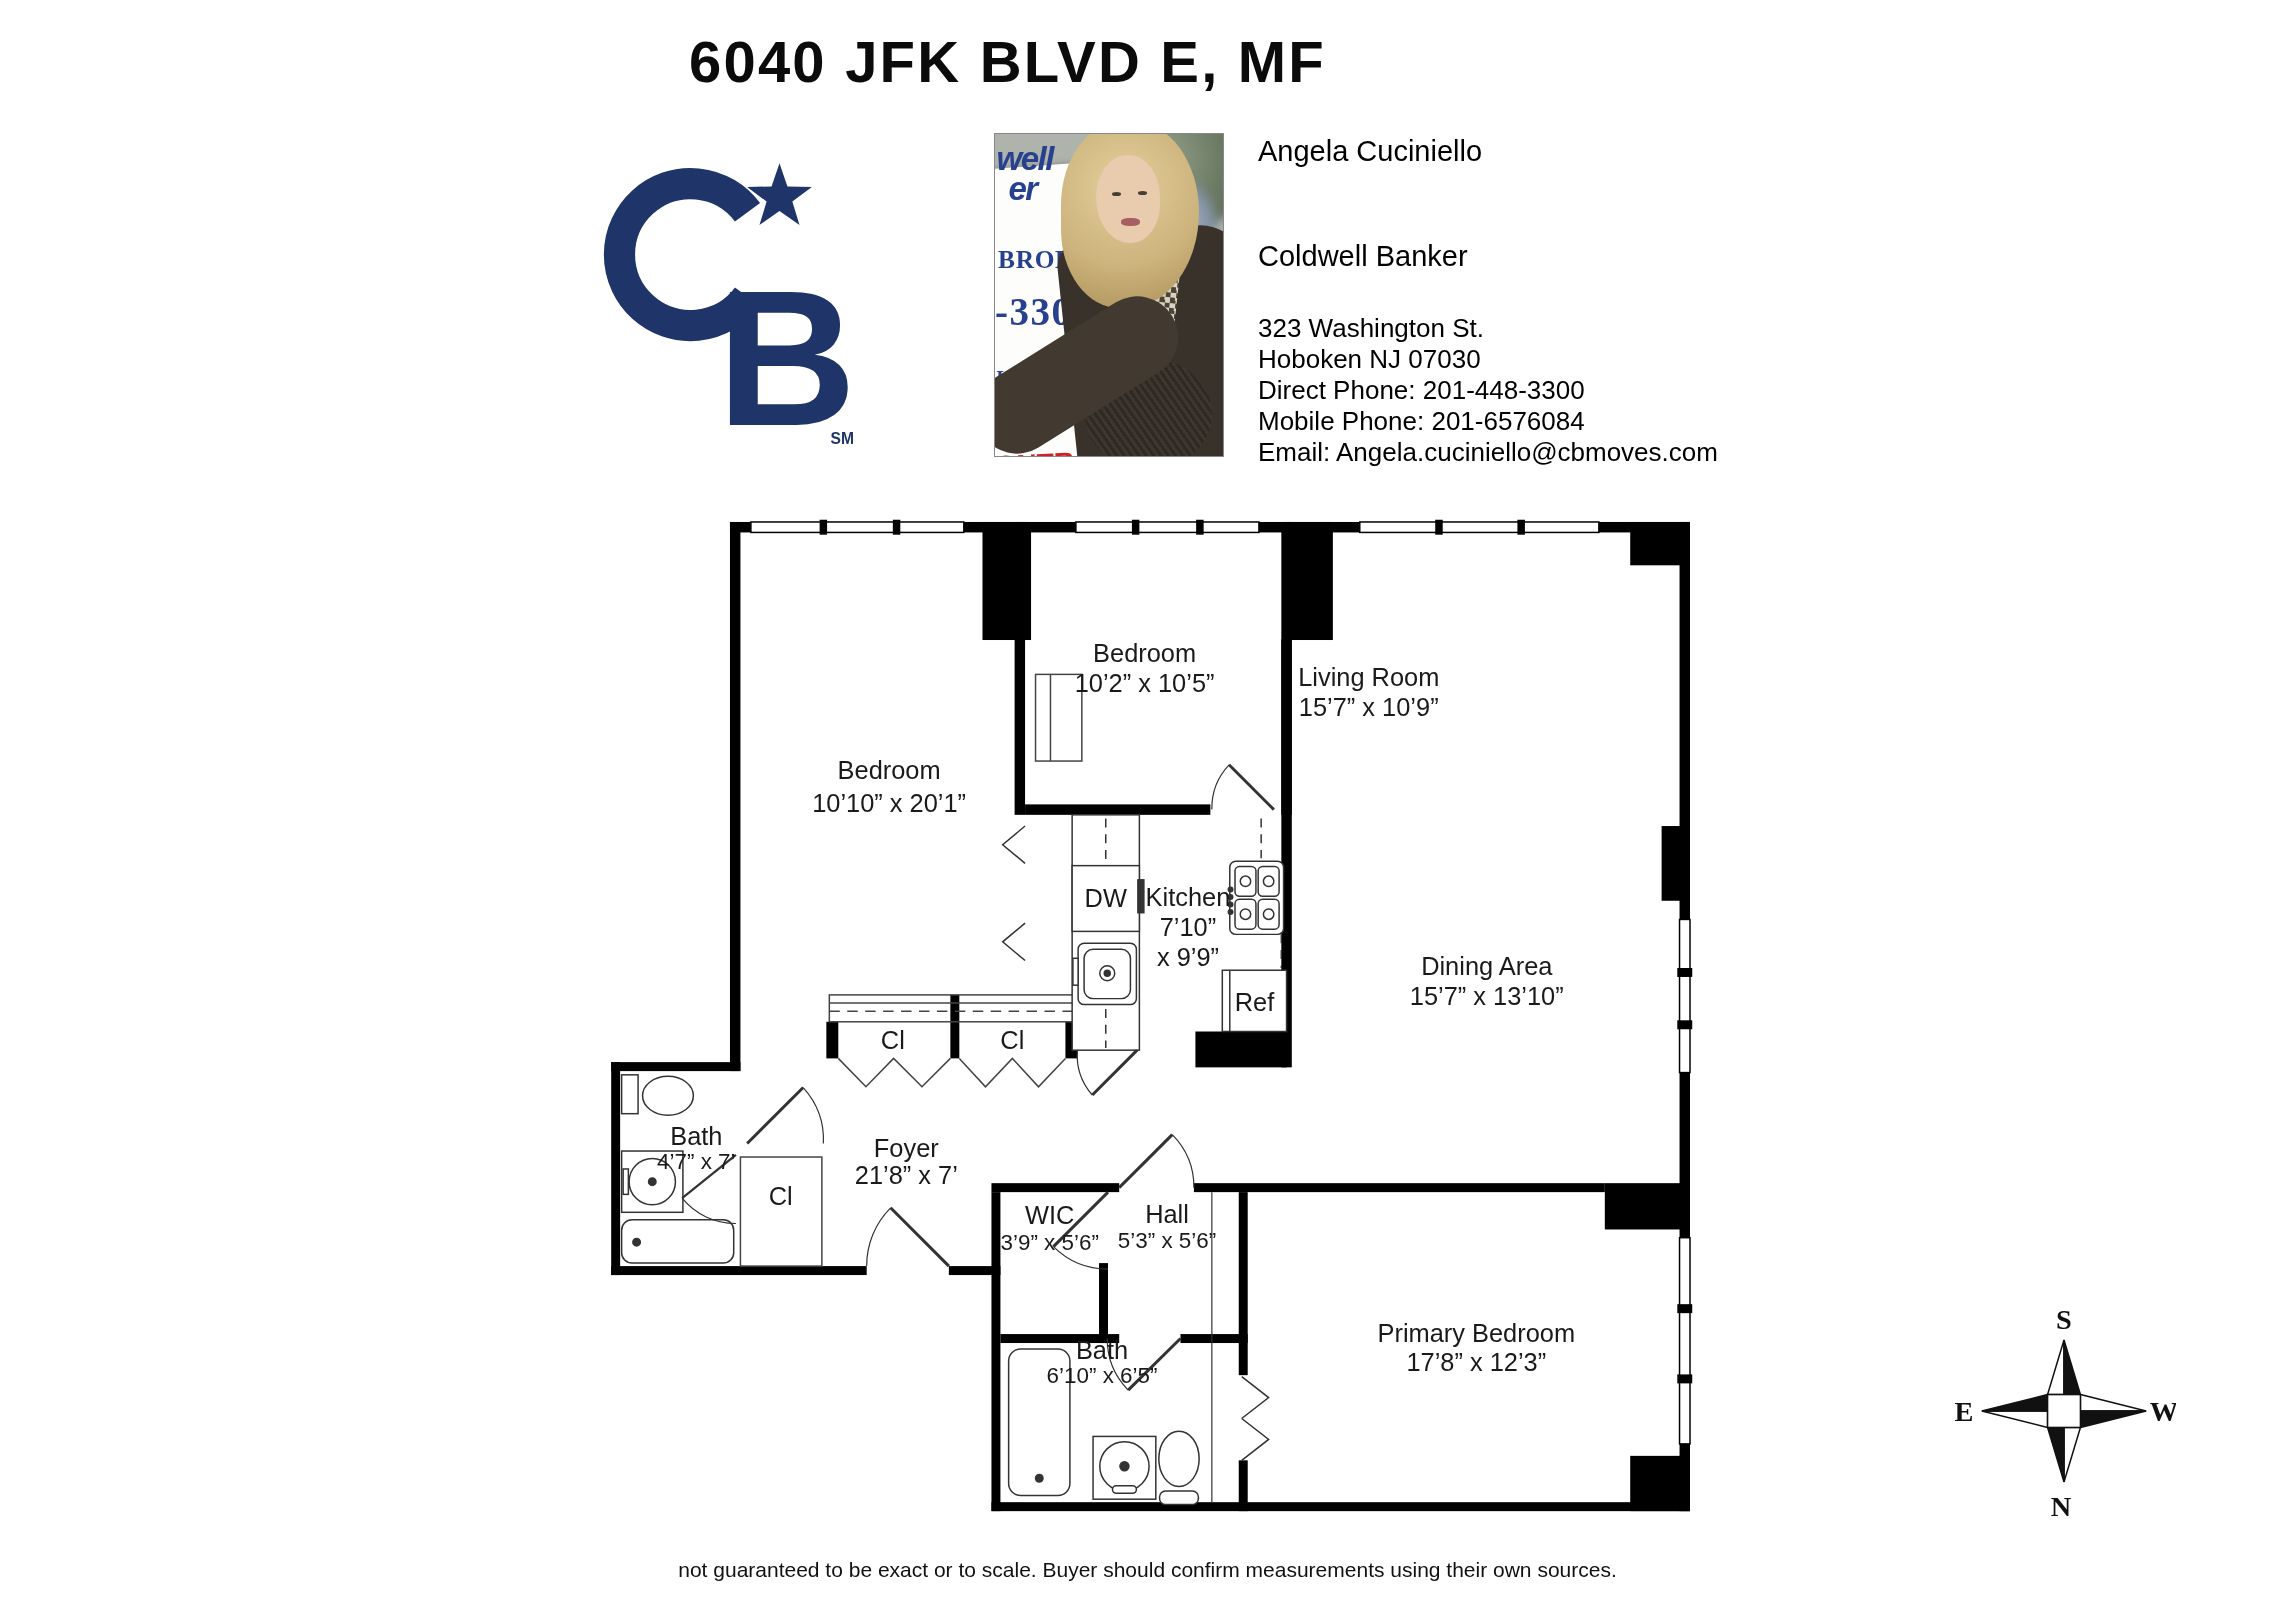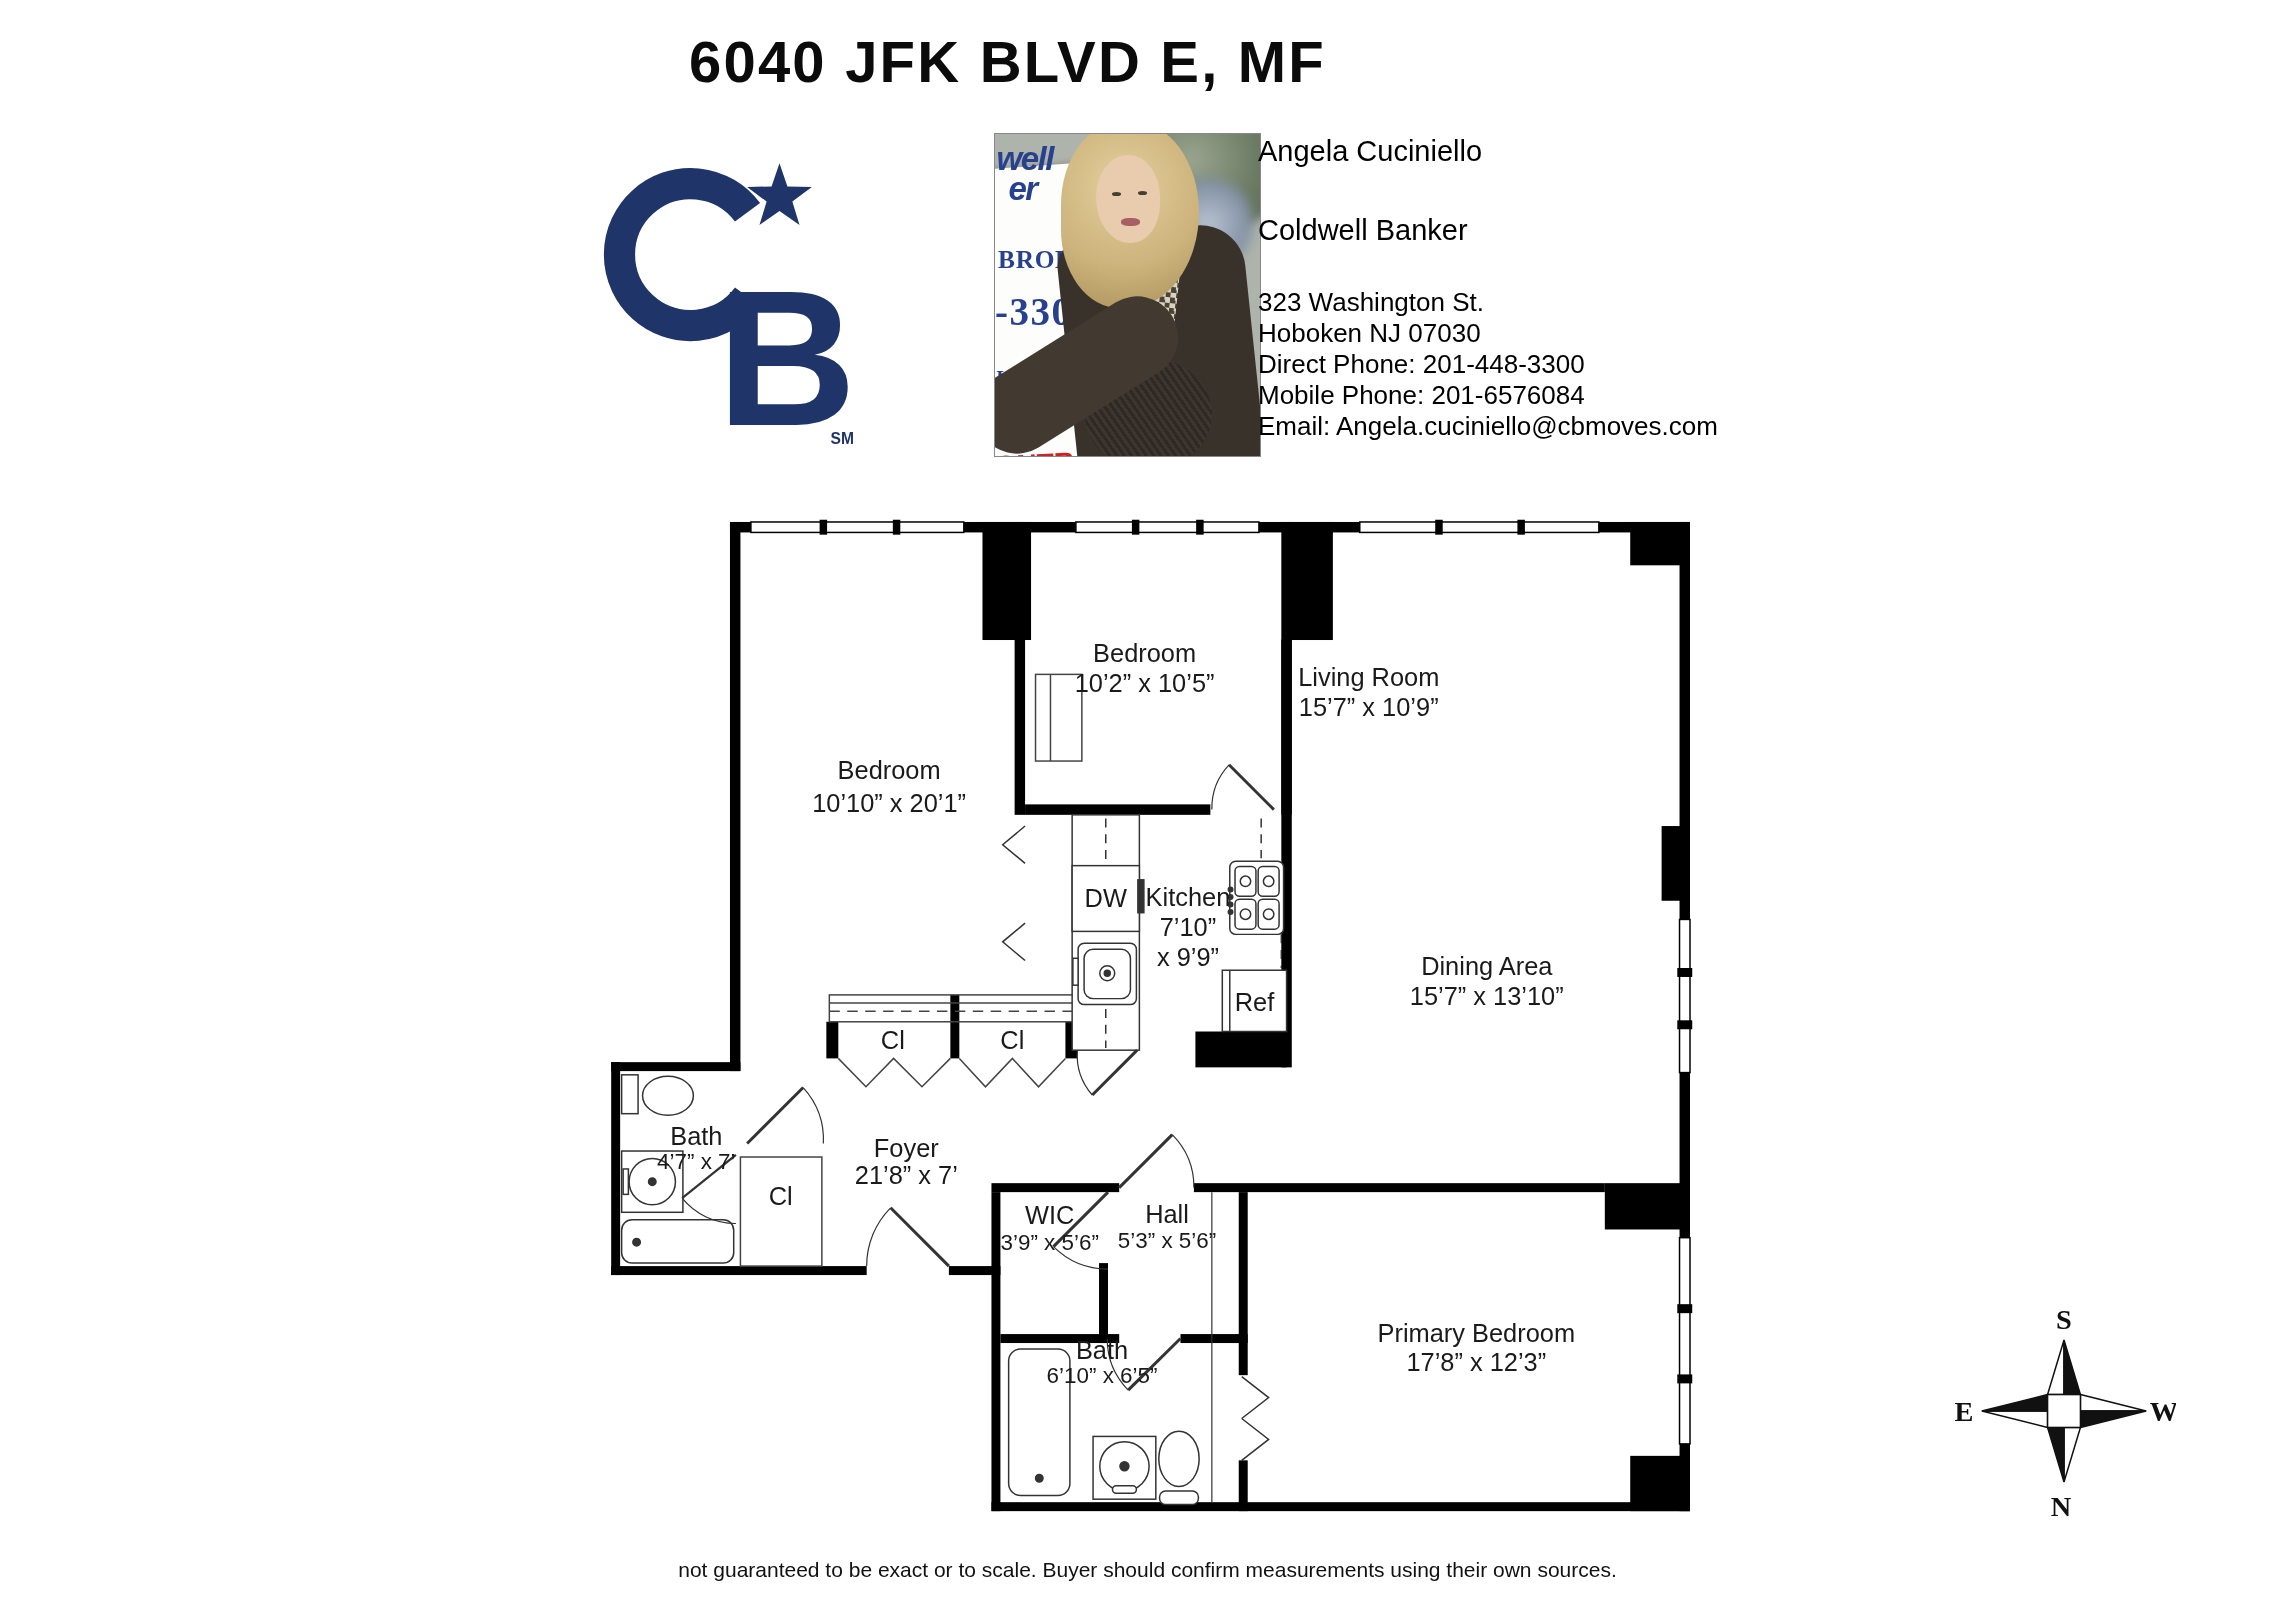--- a/index.html
+++ b/index.html
@@ -6,21 +6,21 @@
   html,body { width:2295px; height:1621px; background:#ffffff; font-family:"Liberation Sans", sans-serif; color:#000; overflow:hidden; }
   .page { position:relative; width:2295px; height:1621px; background:#fff; }
 
   .title { position:absolute; left:0; top:28px; width:1997px; text-align:center;
            font-size:58px; font-weight:bold; letter-spacing:2.2px; color:#0b0b0b;padding-left:18px; }
 
   
   .cb-logo { position:absolute; left:575px; top:142px; width:284px; height:321px; }
 
   
-  .photo { position:absolute; left:994px; top:133px; width:267px; height:324px; overflow:hidden; background:#aeb4ac; border:1.5px solid #888; }
+  .photo { position:absolute; left:994px; top:133px; width:230px; height:324px; overflow:hidden; background:#aeb4ac; border:1.5px solid #888; }
   .photo .foliage { position:absolute; right:-30px; top:-22.4px; width:164px; height:120px; border-radius:50%;
                     background:radial-gradient(circle at 40% 40%, #9aa58f 0%, #6b7a63 55%, #55614f 100%); filter:blur(4.5px); }
   .photo .foliage2 { position:absolute; right:7.5px; top:45px; width:90px; height:90px; border-radius:50%;
                     background:radial-gradient(circle at 50% 50%, #b9c2d2 0%, #7d8da0 70%); filter:blur(6px); }
   .photo .sign { position:absolute; left:-12px; top:30px; width:168px; height:299px; background:#fdfdfb;
                  transform:rotate(-4deg); box-shadow:0 0 6px rgba(0,0,0,.25); }
   .photo .frag { position:absolute; color:#27418f; font-family:"Liberation Serif", serif; font-weight:bold; white-space:nowrap; }
   .photo .frag.logo1 { left:1.5px; top:6px;  font-size:33px; font-family:"Liberation Sans",sans-serif; font-style:italic; letter-spacing:-1.5px;}
   .photo .frag.logo2 { left:13.5px; top:36px; font-size:33px; font-family:"Liberation Sans",sans-serif; font-style:italic; letter-spacing:-1.5px;}
   .photo .frag.broker { left:3px; top:111px; font-size:25.4px; letter-spacing:0.7px; }
@@ -40,21 +40,21 @@
                  clip-path:polygon(0 0, 100% 18%, 42% 100%); }
   .photo .scarf { position:absolute; left:133px; top:109px; width:49px; height:112px; transform:rotate(6deg);
                  background:repeating-conic-gradient(#d9d2c1 0% 25%, #4a4337 0% 50%); background-size:10.5px 10.5px; }
   .photo .arm  { position:absolute; left:-30px; top:200px; width:224px; height:82px; border-radius:41px;
                  background:#423a30; transform:rotate(-32deg); }
   .photo .knee { position:absolute; left:90px; top:224px; width:127px; height:112px; border-radius:50%;
                  background:repeating-linear-gradient(55deg,#3c362e 0 3px,#2e2922 3px 6px); }
 
   
   .agent { position:absolute; left:1258px; top:135px; width:568px; }
-  .agent .name { font-size:29px; margin-bottom:46px; }
+  .agent .name { font-size:29px; margin-bottom:72px; }
   .agent .company { font-size:29px; margin-bottom:40px; }
   .agent .line { font-size:26px; line-height:31px; }
 
   
   .plan { position:absolute; left:605px; top:516px; }
   .plan text { font-family:"Liberation Sans",sans-serif; fill:#1a1a1a; }
   .room-name, .room-dims { font-size:34px; }
   .fixture-label { font-size:34px; }
   .small-dims { font-size:30px; }
 

